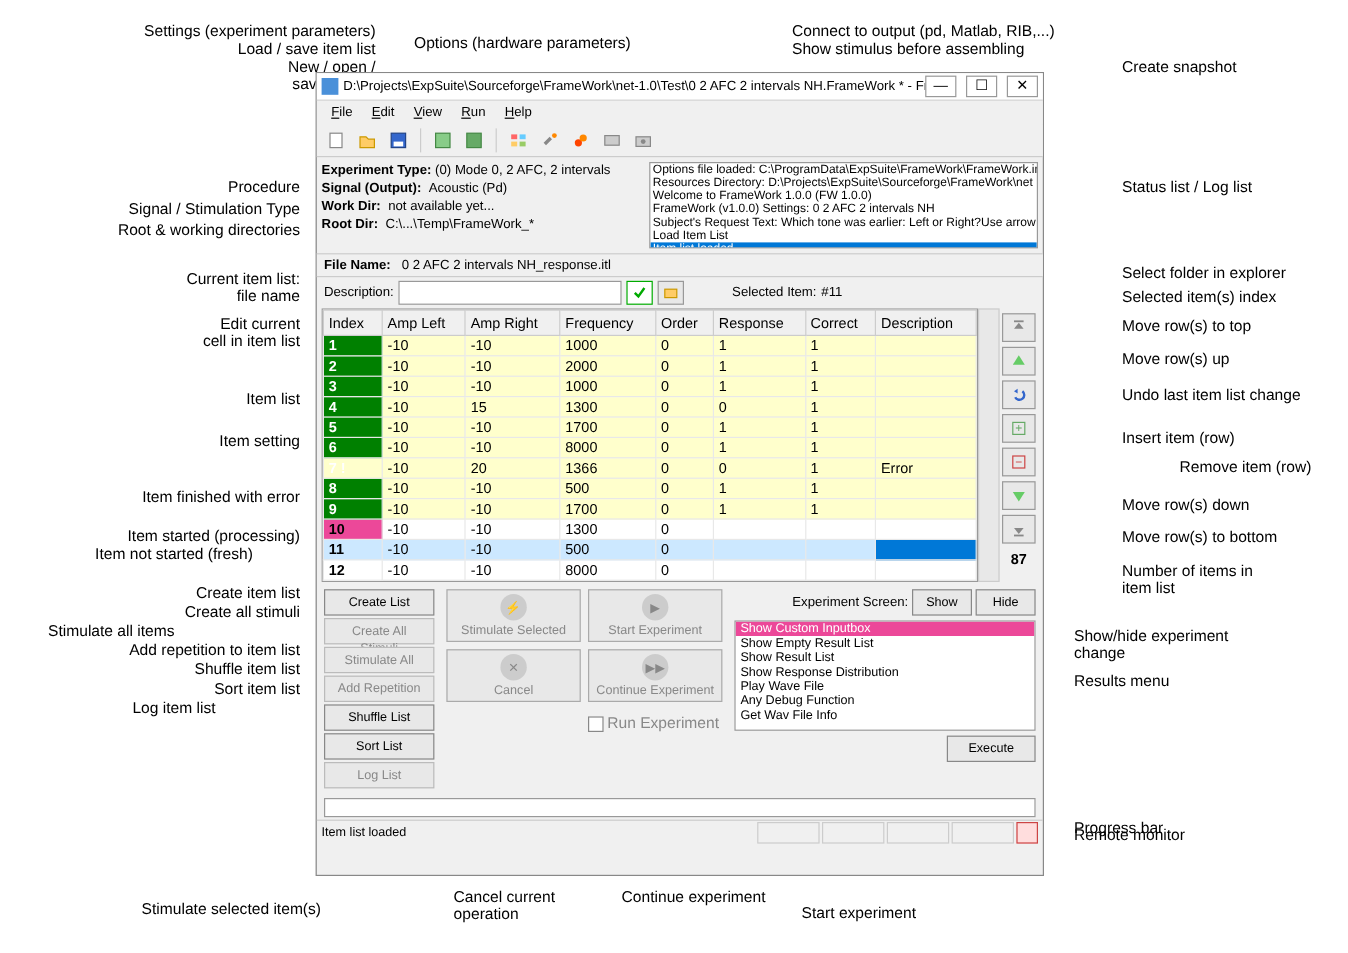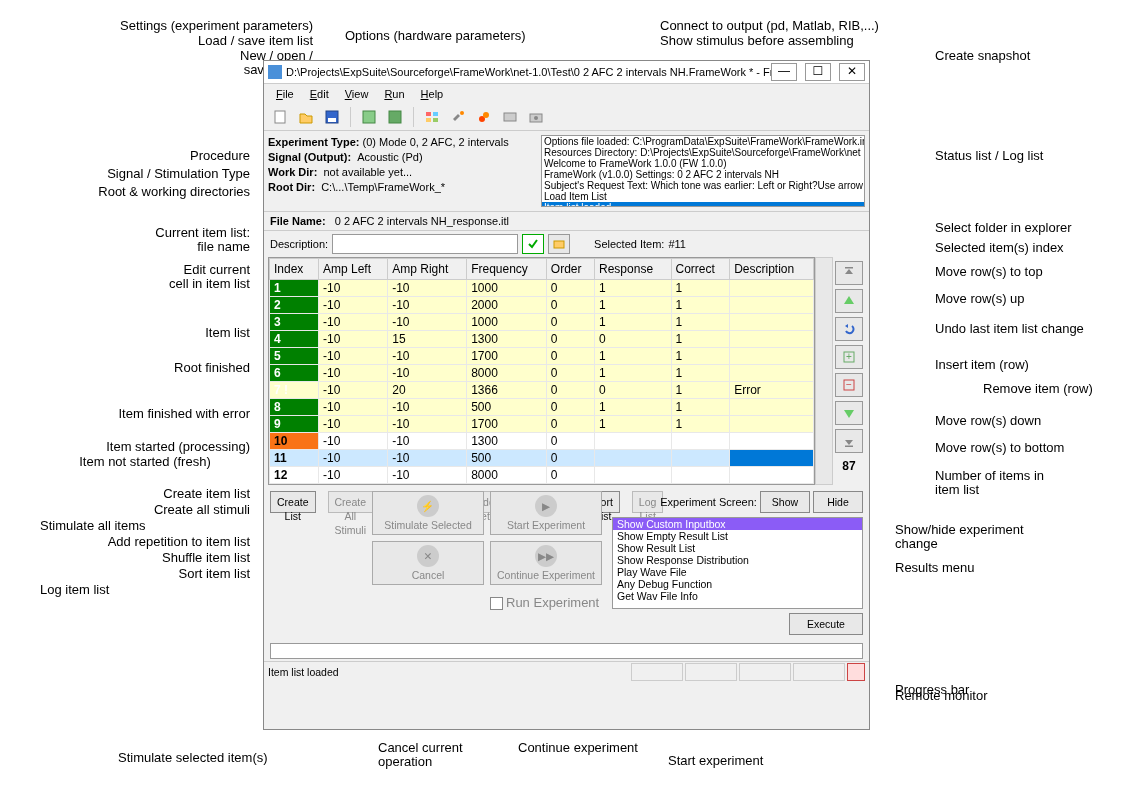--- a/index.html
+++ b/index.html
@@ -27,41 +27,41 @@
 .descinput{width:180px;height:16px;border:1px solid #999;background:#fff}
 .smallbtn{width:20px;height:18px;border:1px solid #999;background:#e8e8e8;display:flex;align-items:center;justify-content:center;cursor:pointer}
 .tablewrap{display:flex;padding:0 4px}
 .tablecontainer{flex:1;border:1px solid #999;background:#fff;position:relative}
 table.itemtable{border-collapse:collapse;width:100%;font-size:12px}
 table.itemtable th{background:#f0f0f0;border:1px solid #ccc;padding:2px 4px;font-weight:normal;text-align:left;height:16px}
 table.itemtable td{border:1px solid #e8e8e8;padding:1px 4px;height:14px}
 .idxcell{text-align:left;font-weight:bold;width:40px}
 .st-done{background:#008000;color:#fff}
 .st-error{background:#e00000;color:#fff}
-.st-proc{background:#f97316;color:#000}
+.st-proc{background:#ec4899;color:#000}
 .st-fresh{background:#fff}
 .row-selected td{background:#cce8ff}
 .row-highlight td{background:#ffffcc}
 .row-highlight td.idxcell.st-done{background:#008000;color:#fff}
 .scrollcol{width:16px;background:#e8e8e8;border:1px solid #ccc}
 .sidebtns{width:32px;display:flex;flex-direction:column;gap:4px;align-items:center;padding-top:4px}
 .sidebtn{width:26px;height:22px;border:1px solid #999;background:#e8e8e8;display:flex;align-items:center;justify-content:center;cursor:pointer}
 .countlbl{font-size:12px;font-weight:bold;text-align:center;margin-top:2px}
 .bottompanel{display:flex;padding:6px;gap:10px}
-.leftbtncol{display:flex;flex-direction:row;gap:12px;width:92px}
+.leftbtncol{display:flex;flex-direction:column;gap:2px;width:92px}
 .btn{border:1px solid #888;background:#e8e8e8;padding:3px 6px;text-align:center;font-size:10.5px;cursor:pointer;height:14px;line-height:14px}
 .btn.disabled{color:#888;border-color:#bbb}
 .bigbtn{width:110px;height:42px;border:1px solid #aaa;background:#e8e8e8;display:flex;flex-direction:column;align-items:center;justify-content:center;font-size:10.5px;color:#888;gap:2px}
 .bigbtn .bicon{width:22px;height:22px;border-radius:50%;background:#ccc;display:flex;align-items:center;justify-content:center;color:#888}
 .midbtns{display:grid;grid-template-columns:1fr 1fr;gap:6px;align-content:start}
 .rightpanel{flex:1}
 .expscreen{text-align:right;margin-bottom:4px}
 .resultslist{border:1px solid #999;background:#fff;height:90px;font-size:10.5px;overflow:hidden}
 .resultitem{padding:0 4px}
-.resultitem.selected{background:#8b5cf6;color:#fff}
+.resultitem.selected{background:#ec4899;color:#fff}
 .execbtn{float:right;margin-top:4px}
 .progresswrap{padding:2px 6px}
 .progressbar{height:14px;border:1px solid #999;background:#fff}
 .statusbar{display:flex;border-top:1px solid #ccc;height:20px;align-items:center;padding:0 4px;font-size:10.5px;justify-content:space-between}
 .statuscells{display:flex;gap:2px}
 .statuscell{width:50px;height:16px;border:1px solid #ccc}
 .chkbox{width:11px;height:11px;border:1px solid #888;display:inline-block;vertical-align:middle;margin-right:3px;background:#fff}
 svg{display:block}
 </style>
 </head>
@@ -88,31 +88,31 @@
 <div class="annot" style="left:935px;top:264px">Move row(s) to top</div>
 <div class="annot" style="left:935px;top:291px">Move row(s) up</div>
 <div class="annot" style="left:935px;top:321px">Undo last item list change</div>
 <div class="annot" style="left:935px;top:357px">Insert item (row)</div>
 <div class="annot" style="left:983px;top:381px">Remove item (row)</div>
 <div class="annot" style="left:935px;top:413px">Move row(s) down</div>
 <div class="annot" style="left:935px;top:440px">Move row(s) to bottom</div>
 <div class="annot" style="left:935px;top:468px">Number of items in</div>
 <div class="annot" style="left:935px;top:482px">item list</div>
 <div class="annot" style="left:40px;top:325px;text-align:right;width:210px">Item list</div>
-<div class="annot" style="left:40px;top:360px;text-align:right;width:210px">Root finished</div>
+<div class="annot" style="left:40px;top:360px;text-align:right;width:210px">Item setting</div>
 <div class="annot" style="left:40px;top:406px;text-align:right;width:210px">Item finished with error</div>
 <div class="annot" style="left:23px;top:439px;text-align:right;width:227px">Item started (processing)</div>
 <div class="annot" style="left:40px;top:454px;text-align:center;width:210px">Item not started (fresh)</div>
 <div class="annot" style="left:40px;top:486px;text-align:right;width:210px">Create item list</div>
 <div class="annot" style="left:40px;top:502px;text-align:right;width:210px">Create all stimuli</div>
 <div class="annot" style="left:40px;top:518px;text-align:left;width:210px">Stimulate all items</div>
 <div class="annot" style="left:40px;top:534px;text-align:right;width:210px">Add repetition to item list</div>
 <div class="annot" style="left:40px;top:550px;text-align:right;width:210px">Shuffle item list</div>
 <div class="annot" style="left:40px;top:566px;text-align:right;width:210px">Sort item list</div>
-<div class="annot" style="left:40px;top:582px;text-align:left;width:210px">Log item list</div>
+<div class="annot" style="left:40px;top:582px;text-align:center;width:210px">Log item list</div>
 <div class="annot" style="left:720px;top:372px">One item</div>
 <div class="annot" style="left:720px;top:386px">in item list</div>
 <div class="annot" style="left:895px;top:522px">Show/hide experiment</div>
 <div class="annot" style="left:895px;top:536px">change</div>
 <div class="annot" style="left:895px;top:560px">Results menu</div>
 <div class="annot" style="left:895px;top:682px">Progress bar</div>
 <div class="annot" style="left:895px;top:688px">Remote monitor</div>
 <div class="annot" style="left:118px;top:750px">Stimulate selected item(s)</div>
 <div class="annot" style="left:378px;top:740px">Cancel current</div>
 <div class="annot" style="left:378px;top:754px">operation</div>
@@ -223,21 +223,21 @@
   <div class="smallbtn" style="background:#fff;border-color:#0a0">
         <svg width="12" height="12">
           <path d="M2 6l3 3 5-7" stroke="#0a0" fill="none" stroke-width="2"></path>
         </svg>
       </div>
   <div class="smallbtn">
         <svg width="12" height="12">
           <rect x="1" y="3" width="10" height="7" fill="#fc6" stroke="#c90"></rect>
         </svg>
       </div>
-  <span style="margin-left:20px">Selected Item:</span>
+  <span style="margin-left:36px">Selected Item:</span>
   <span>#11</span>
  </div>
  <div class="tablewrap">
   <div class="tablecontainer">
    <table class="itemtable" id="itemtable">
           <thead>
             <tr id="headrow">
               <th>Index</th>
               <th>Amp Left</th>
               <th>Amp Right</th>

